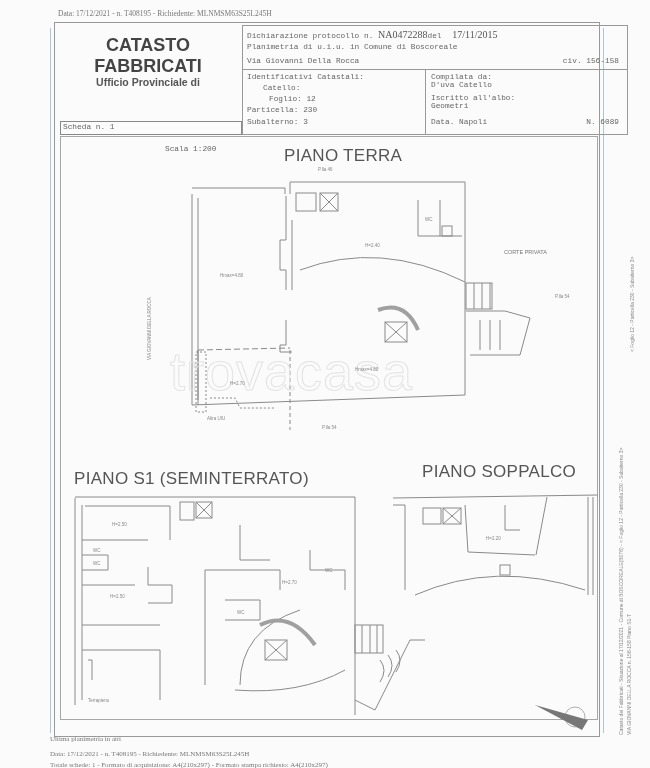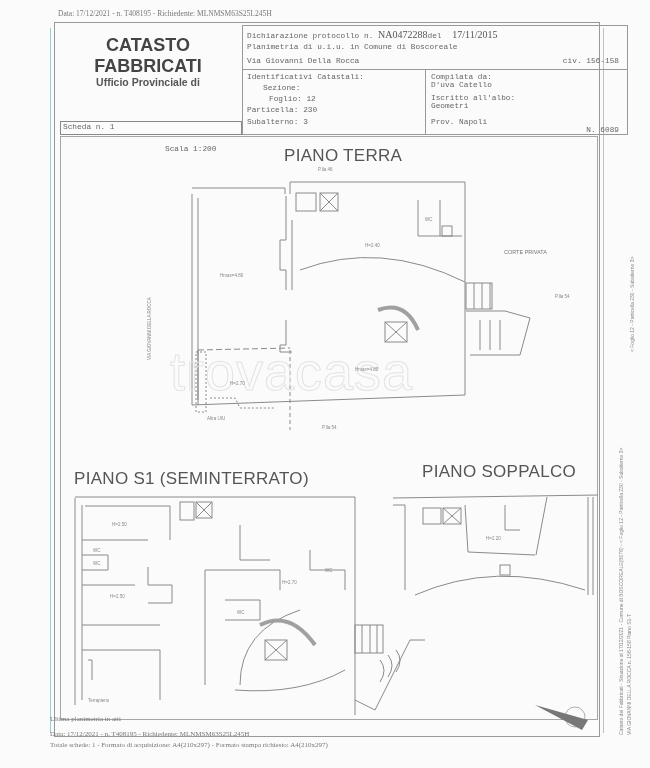--- a/index.html
+++ b/index.html
@@ -19,21 +19,21 @@
   .hdr-box { left:242px; top:25px; width:384px; height:108px; border:1px solid #999; }
   .hdr-box .row { position:absolute; font-size:7.8px; color:#666; white-space:nowrap; }
   .hdr-div { position:absolute; left:0; right:0; top:43px; border-top:1px solid #999; }
   .hdr-vdiv { position:absolute; left:182px; top:43px; bottom:0; border-left:1px solid #999; }
   .scheda { left:60px; top:121px; width:180px; height:12px; border:1px solid #888; font-size:7.8px; color:#666; }
   .plan-frame { left:60px; top:136px; width:536px; height:582px; border:1px solid #a6a6a6; }
   .title-lg { font-size:17px; color:#555; letter-spacing:0.3px; }
   .lbl { font-size:4.5px; color:#888; }
   .lbl-sm { font-size:5.5px; color:#777; }
   .vtext { transform-origin:left top; white-space:nowrap; }
-  .foot { font-size:7px; color:#777; }
+  .foot { font-size:7px; color:#777;margin-top:20px; }
   .side { font-size:5px; color:#888; transform:rotate(-90deg); transform-origin:left top; white-space:nowrap; }
   .watermark { left:170px; top:340px; font-size:54px; color:transparent; -webkit-text-stroke:1px #e3e3e3; letter-spacing:1px; }
   svg { position:absolute; left:0; top:0; }
 </style>
 </head>
 <body>
 
 <div class="abs topline serif">Data: 17/12/2021 - n. T408195 - Richiedente: MLNMSM63S25L245H</div>
 
 <div class="abs sheet-outer"></div>
@@ -49,30 +49,30 @@
     <span>Dichiarazione protocollo n.</span>
     <span class="serif" style="font-size:10px;color:#555;">NA0472288</span><span>del</span>
     <span class="serif" style="font-size:10px;color:#555;margin-left:6px;margin-top:20px;">17/11/2015</span>
   </div>
   <div class="row" style="left:4px;top:17px;">Planimetria di u.i.u. in Comune di Boscoreale</div>
   <div class="row" style="left:4px;top:31px;">Via Giovanni Della Rocca</div>
   <div class="row" style="right:8px;top:31px;">civ. 156-158</div>
   <div class="hdr-div"></div>
   <div class="hdr-vdiv"></div>
   <div class="row" style="left:4px;top:47px;">Identificativi Catastali:</div>
-  <div class="row" style="left:20px;top:58px;">Sezione:</div>
+  <div class="row" style="left:20px;top:58px;">Catello:</div>
   <div class="row" style="left:26px;top:69px;">Foglio: 12</div>
   <div class="row" style="left:4px;top:80px;">Particella: 230</div>
   <div class="row" style="left:4px;top:92px;">Subalterno: 3</div>
   <div class="row" style="left:188px;top:47px;">Compilata da:</div>
   <div class="row" style="left:188px;top:55px;">D'uva Catello</div>
   <div class="row" style="left:188px;top:68px;">Iscritto all'albo:</div>
   <div class="row" style="left:188px;top:76px;">Geometri</div>
-  <div class="row" style="left:188px;top:92px;">Prov. Napoli</div>
-  <div class="row" style="right:8px;top:100px;padding-left:25px;">N. 6089</div>
+  <div class="row" style="left:188px;top:92px;">Data. Napoli</div>
+  <div class="row" style="right:8px;top:92px;padding-left:25px;">N. 6089</div>
 </div>
 
 <div class="abs scheda mono">
   <span class="abs" style="left:2px;top:1px;">Scheda n. 1</span>
   <span class="abs" style="left:104px;top:1px;margin-top:22px;">Scala 1:200</span>
 </div>
 
 <div class="abs plan-frame"></div>
 
 <svg width="650" height="768" viewBox="0 0 650 768">

